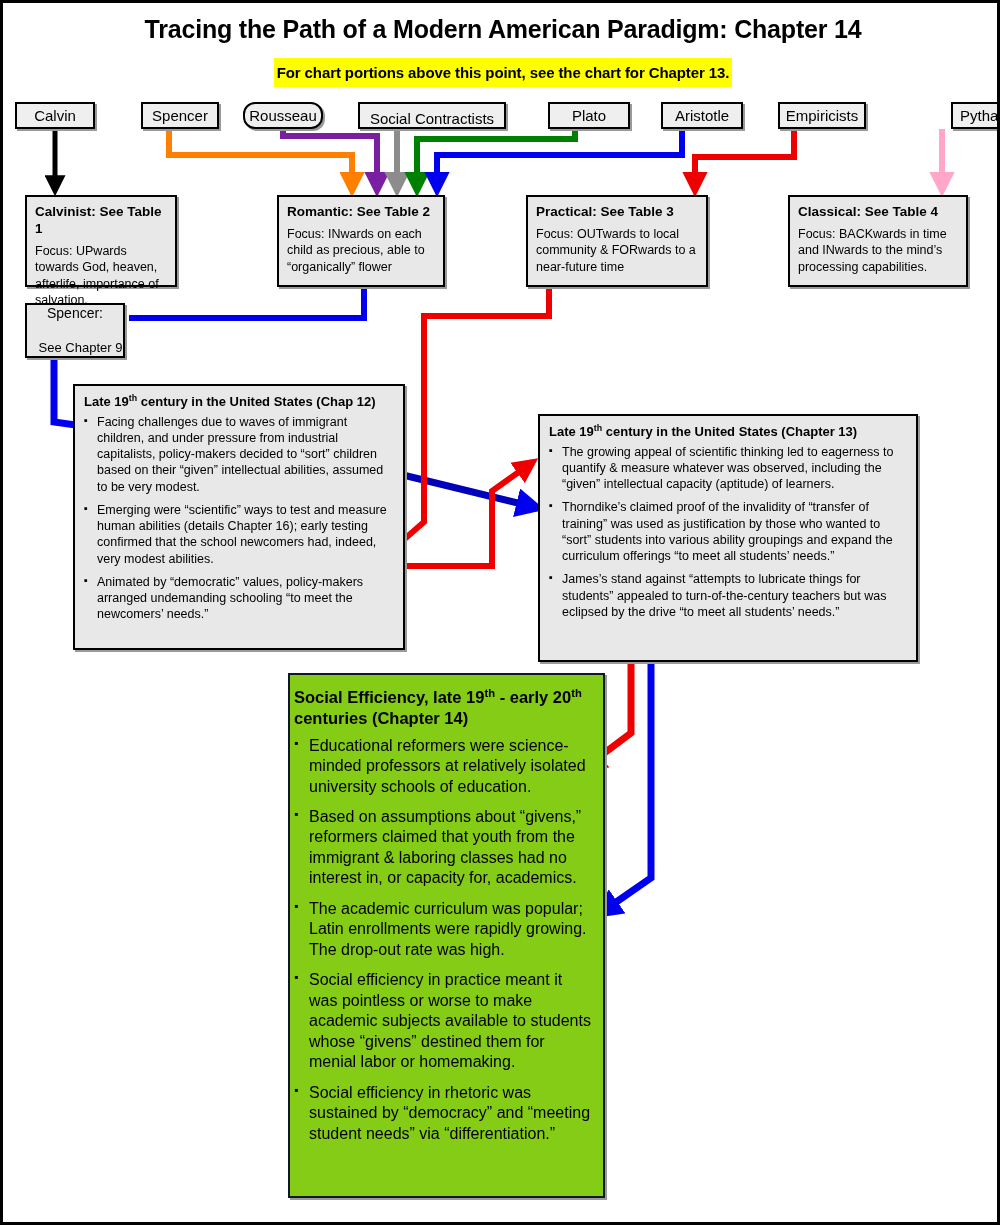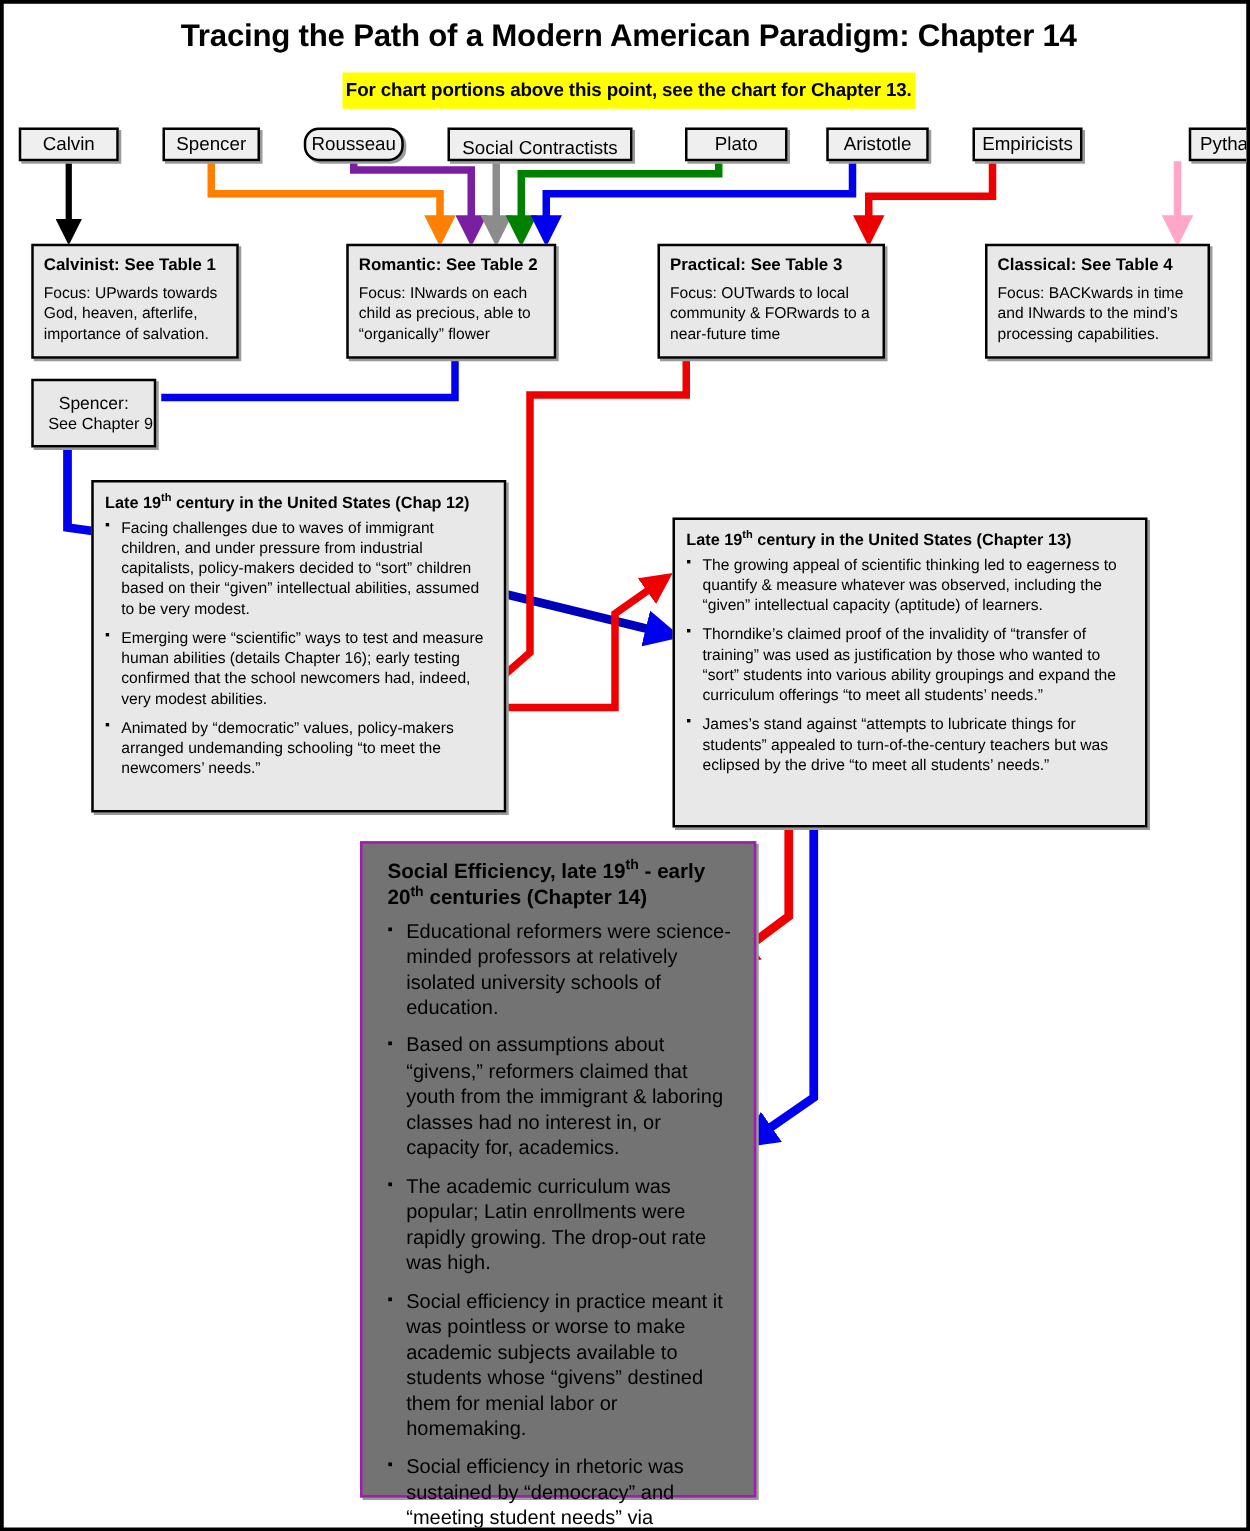--- a/index.html
+++ b/index.html
@@ -49,21 +49,21 @@
     color:#000;
   }
   .pbox .ph{font-size:13.5px;font-weight:bold;line-height:1.25;margin-bottom:5px;}
   .pbox .pb{font-size:12.5px;line-height:1.32;}
 
   
   #spencer9{
     left:22px;top:300px;width:100px;height:55px;
     background:#e8e8e8;border:2px solid #000;
     box-shadow:2px 2px 0 #9a9a9a;
-    display:flex;flex-direction:column;align-items:center;justify-content:center;
+    display:flex;flex-direction:column;align-items:center;justify-content:space-between;
     font-size:14px;line-height:1.25;color:#000;
   }
   #spencer9 .l2{font-size:13px;margin-left:11px;}
 
   
   .chbox{
     background:#e8e8e8;
     border:2px solid #000;
     box-shadow:2px 2px 0 #9a9a9a;
     color:#000;
@@ -78,24 +78,24 @@
     margin-bottom:7px;padding-left:13px;position:relative;
   }
   .chbox li:before{
     content:"\25AA";position:absolute;left:0;top:-1px;font-size:11px;
   }
   .chbox li:last-child{margin-bottom:0;}
 
   
   #sebox{
     left:285px;top:670px;width:317px;height:525px;
-    background:#737373;
-    border:2px solid #a21caf;
-    box-shadow:2px 2px 0 #9a9a9a;
-    padding:12px 12px 10px 20px;
+    background:#84cc16;
+    border:2px solid #0f172a;
+    box-shadow:2px 2px 0 #9a9a9a;
+    padding:12px 12px 10px 4px;
     color:#000;
   }
   #sebox h4{margin:0 0 7px 0;font-size:16.5px;font-weight:bold;line-height:1.26;}
   #sebox ul{margin:0;padding:0;list-style:none;}
   #sebox li{
     font-size:16px;line-height:1.28;
     margin-bottom:10px;padding-left:15px;position:relative;
   }
   #sebox li:before{
     content:"\25AA";position:absolute;left:0;top:0px;font-size:12px;
@@ -168,21 +168,21 @@
   </svg>
 
   <div class="abs" id="title">Tracing the Path of a Modern American Paradigm: Chapter 14</div>
   <div class="abs" id="note-wrap">
     <span id="note">For chart portions above this point, see the chart for Chapter 13.</span>
   </div>
 
   <div class="abs srcbox" style="left:12px;top:99px;width:80px;align-items:center;">
     <span>Calvin</span>
   </div>
-  <div class="abs srcbox" style="left:127px;top:99px;width:78px;">
+  <div class="abs srcbox" style="left:138px;top:99px;width:78px;">
     <span>Spencer</span>
   </div>
   <div class="abs srcbox" style="left:240px;top:99px;width:80px;border-radius:12px;">
     <span>Rousseau</span>
   </div>
   <div class="abs srcbox" style="left:355px;top:99px;width:148px;align-items:flex-end;">
     <span>Social Contractists</span>
   </div>
   <div class="abs srcbox" style="left:545px;top:99px;width:82px;">
     <span>Plato</span>
@@ -190,21 +190,21 @@
   <div class="abs srcbox" style="left:658px;top:99px;width:82px;">
     <span>Aristotle</span>
   </div>
   <div class="abs srcbox" style="left:775px;top:99px;width:88px;">
     <span>Empiricists</span>
   </div>
   <div class="abs srcbox" style="left:948px;top:99px;width:94px;">
     <span>Pythagoras</span>
   </div>
 
-  <div class="abs pbox" style="left:22px;top:192px;width:166px;height:92px;">
+  <div class="abs pbox" style="left:22px;top:192px;width:152px;height:92px;">
     <div class="ph">Calvinist: See Table 1</div>
     <div class="pb">Focus: UPwards towards God, heaven, afterlife, importance of salvation.</div>
   </div>
 
   <div class="abs pbox" style="left:274px;top:192px;width:168px;height:92px;">
     <div class="ph">Romantic: See Table 2</div>
     <div class="pb">Focus: INwards on each child as precious, able to “organically” flower</div>
   </div>
 
   <div class="abs pbox" style="left:523px;top:192px;width:182px;height:92px;">

